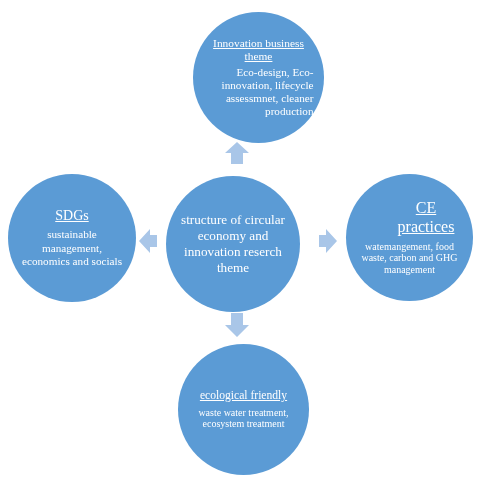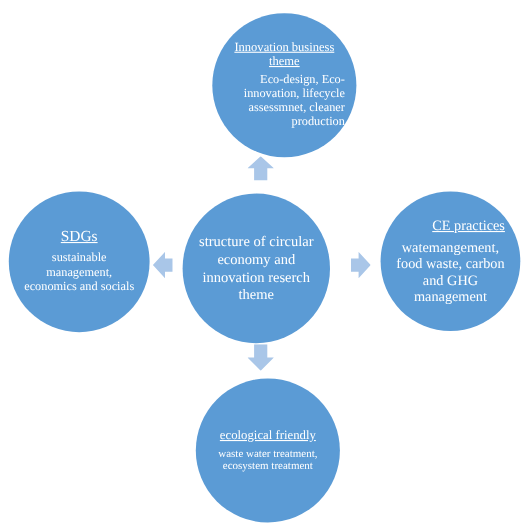--- a/index.html
+++ b/index.html
@@ -78,22 +78,22 @@
   }
   #node-left .node-heading { font-size: 14px; margin-bottom: 4px; }
   #node-left .node-body { font-size: 11.2px; }
   
   #node-right {
     left: 346px;
     top: 174px;
     width: 127px;
     height: 127px;
   }
-  #node-right .node-heading { font-size: 13px; margin-bottom: 4px; margin-left: 33px; }
-  #node-right .node-body { font-size: 13px; }
+  #node-right .node-heading { font-size: 16px; margin-bottom: 4px; margin-left: 33px; }
+  #node-right .node-body { font-size: 10px; }
   
   #node-bottom {
     left: 178px;
     top: 344px;
     width: 131px;
     height: 131px;
   }
   #node-bottom .node-heading { font-size: 11.6px; margin-bottom: 4px; }
   #node-bottom .node-body { font-size: 10px; }
 

